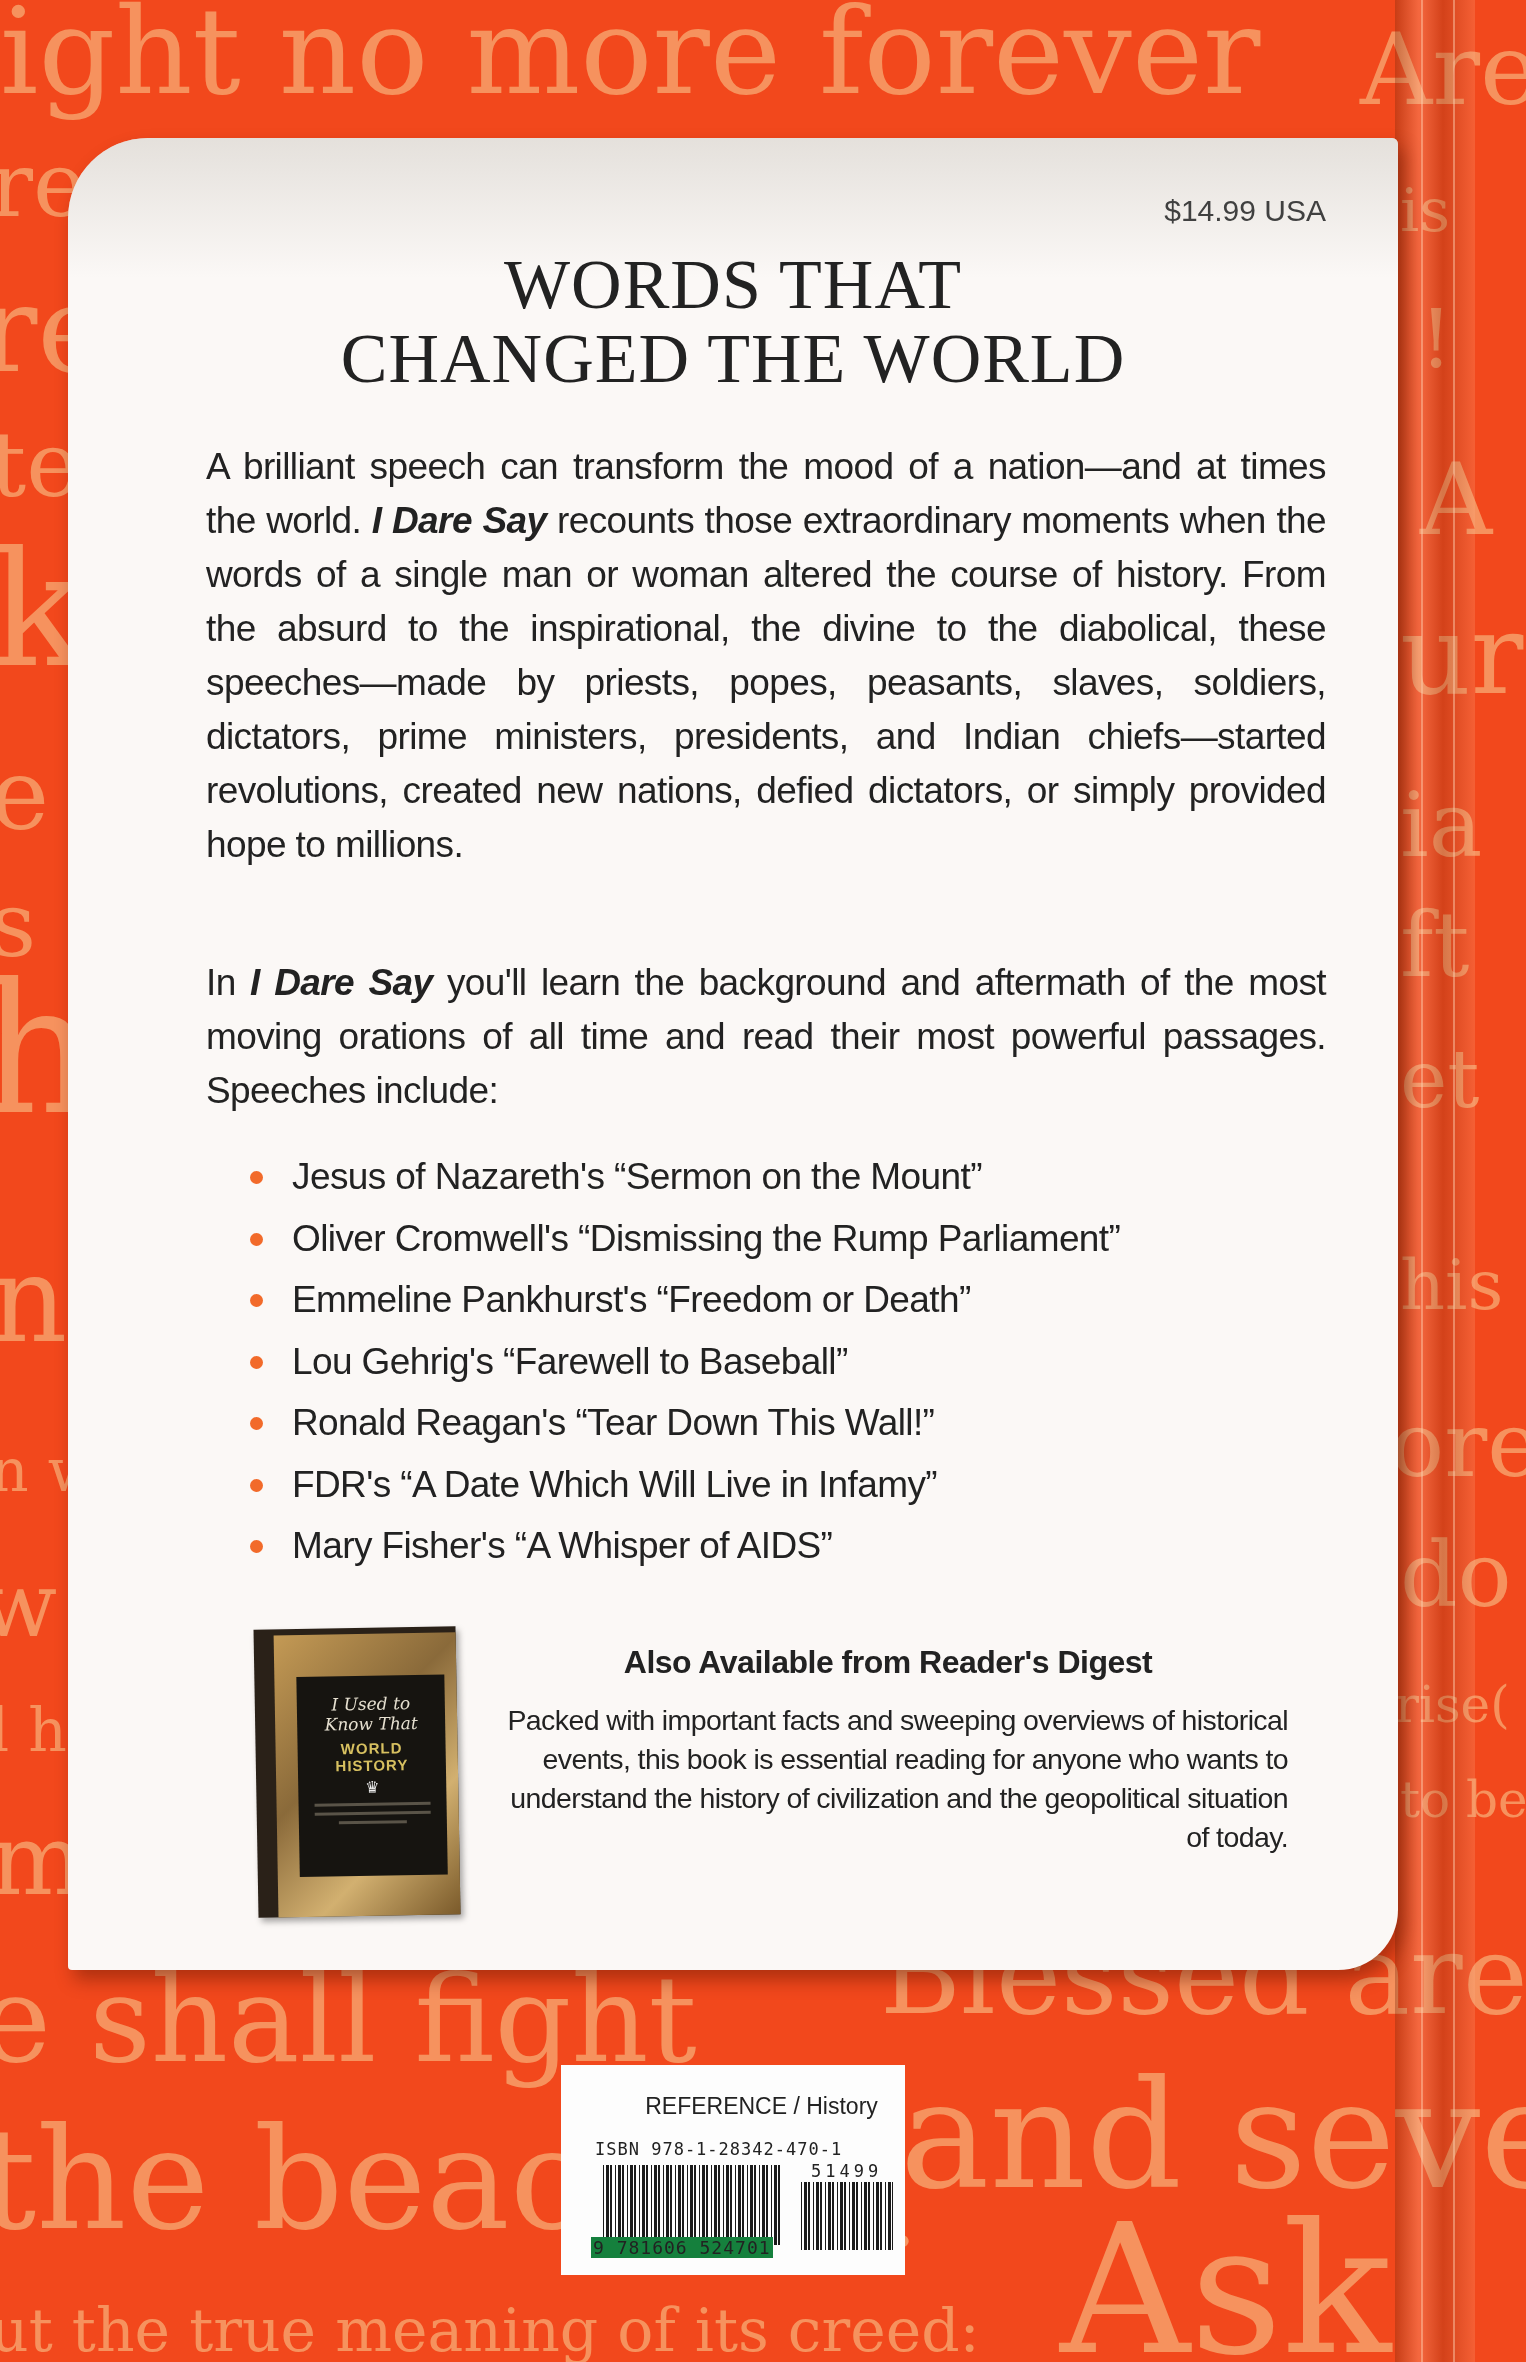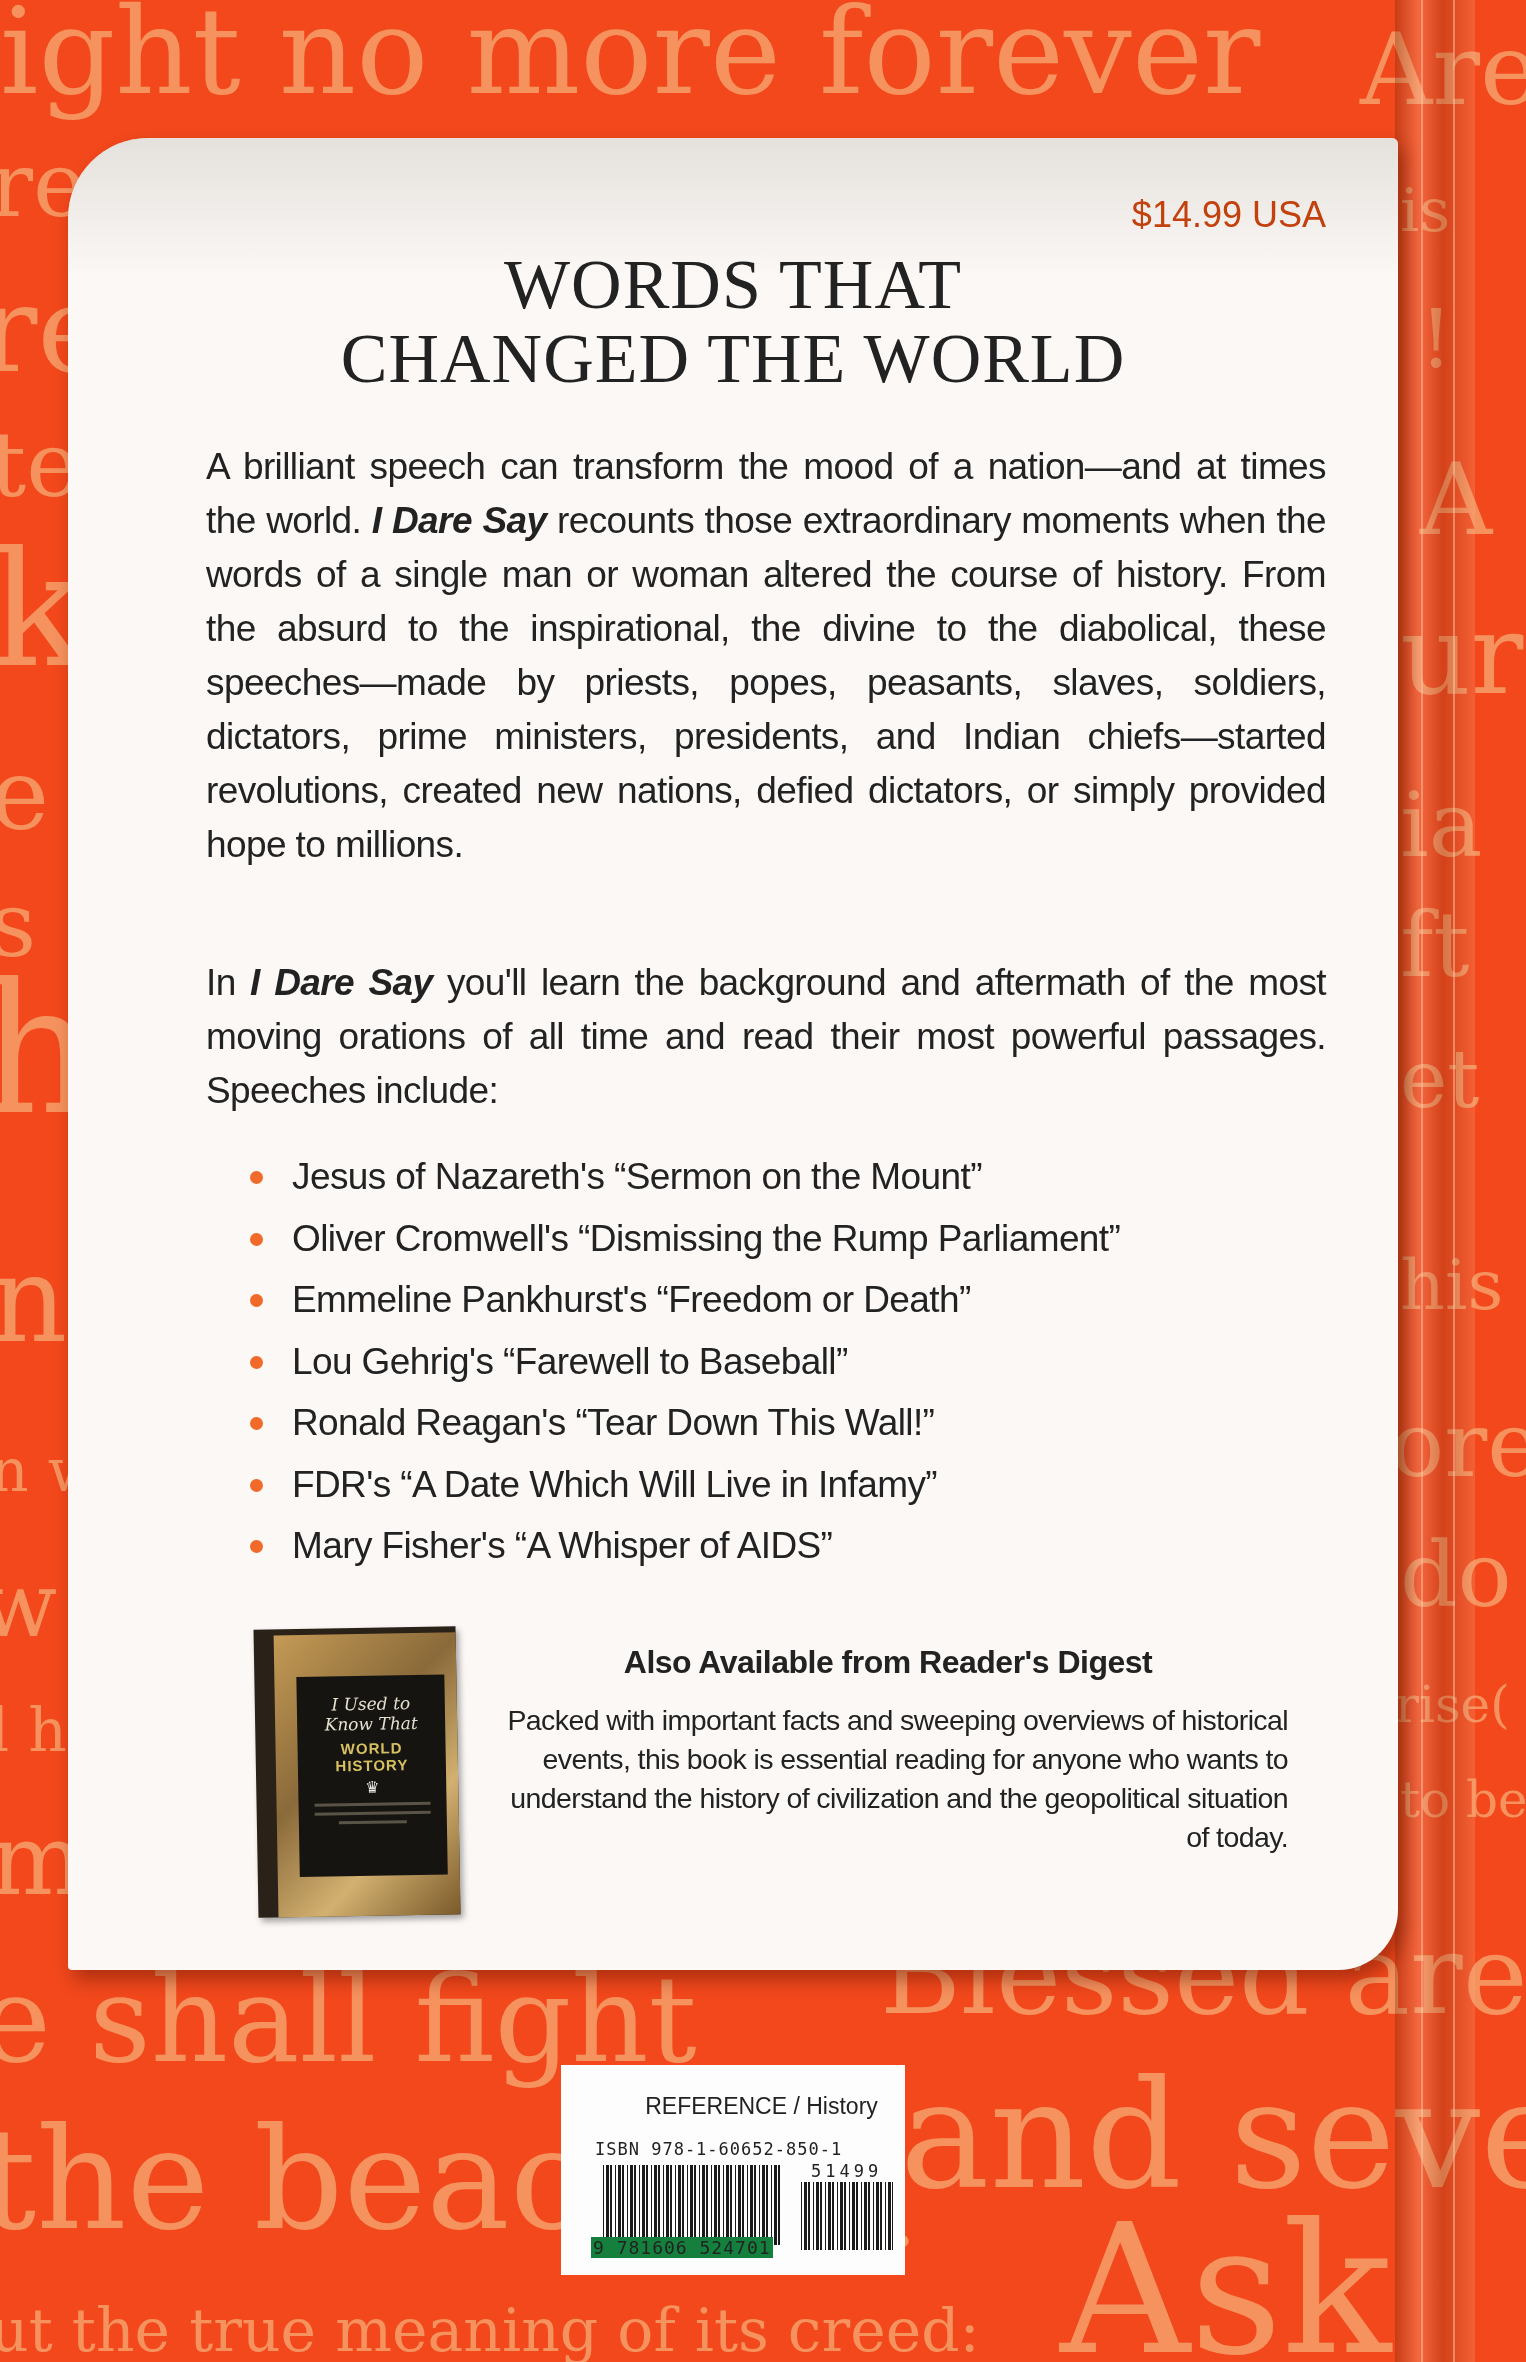--- a/index.html
+++ b/index.html
@@ -25,21 +25,21 @@
     border-radius:80px 6px 60px 4px;
     box-shadow:6px 10px 18px rgba(90,20,0,0.45);
   }
   .paper::before {
     content:""; position:absolute; left:0; top:0; width:1330px; height:140px;
     background:linear-gradient(180deg, rgba(210,205,198,0.55), rgba(251,248,246,0));
     border-radius:80px 6px 0 0;
   }
   .price {
     position:absolute; right:72px; top:56px;
-    font-size:36px; color:#c2410c;margin-left:48px;
+    font-size:30px; color:#404040;margin-left:48px;
   }
   .title {
     position:absolute; left:0; width:1330px; top:110px; text-align:center;
     font-family:"Liberation Serif", serif; font-size:70px; line-height:74px;
     color:#222; letter-spacing:1px;
   }
   .body-text {
     position:absolute; left:138px; width:1120px;
     font-family:"Liberation Sans", sans-serif; font-size:37px; line-height:54px;
     color:#222; text-align:justify;
@@ -179,21 +179,21 @@
       <div class="tiny" style="margin:6px 40px 0"></div>
     </div>
   </div>
 
   <div class="promo-heading">Also Available from Reader's Digest</div>
   <div class="promo-text">Packed with important facts and sweeping overviews of historical events, this book is essential reading for anyone who wants to understand the history of civilization and the geopolitical situation of today.</div>
 </div>
 
 <div class="barcode-box">
   <div class="category">REFERENCE / History</div>
-  <div class="isbn">ISBN 978-1-60652-850-1</div>
+  <div class="isbn">ISBN 978-1-28342-470-1</div>
   <svg class="bars-main" viewBox="0 0 178 80" preserveAspectRatio="none" id="bars-main">
       <rect x="0" y="0" width="1" height="80" fill="#1a1a1a"></rect>
       <rect x="3" y="0" width="3" height="80" fill="#1a1a1a"></rect>
       <rect x="7" y="0" width="2" height="80" fill="#1a1a1a"></rect>
       <rect x="12" y="0" width="1" height="80" fill="#1a1a1a"></rect>
       <rect x="15" y="0" width="3" height="80" fill="#1a1a1a"></rect>
       <rect x="19" y="0" width="2" height="80" fill="#1a1a1a"></rect>
       <rect x="24" y="0" width="1" height="80" fill="#1a1a1a"></rect>
       <rect x="27" y="0" width="3" height="80" fill="#1a1a1a"></rect>
       <rect x="31" y="0" width="2" height="80" fill="#1a1a1a"></rect>

